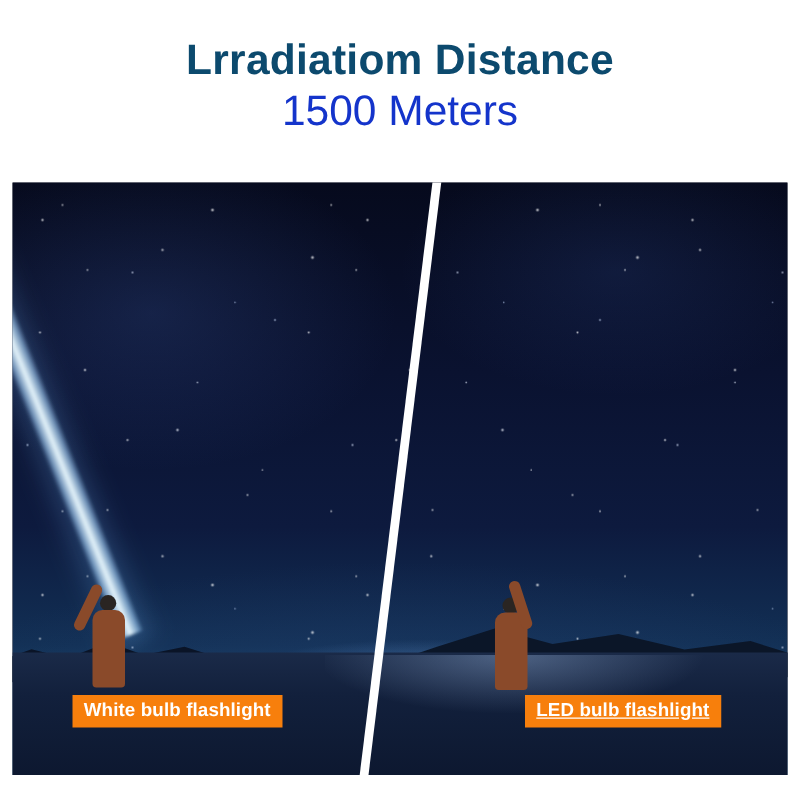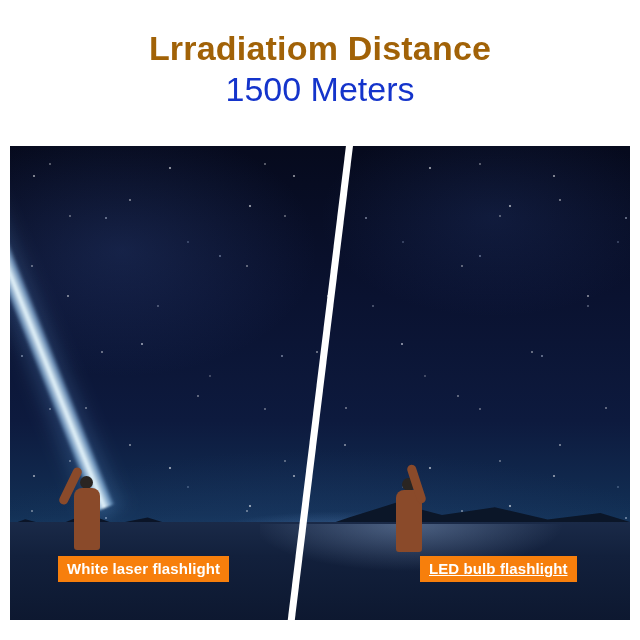--- a/index.html
+++ b/index.html
@@ -17,21 +17,21 @@
 
   
   .heading {
     text-align: center;
     padding-top: 28px;
     line-height: 1.22;
   }
   .heading .line {
     font-size: 34px;
     font-weight: bold;
-    color: #a16207;
+    color: #0c4a6e;
     letter-spacing: 0.2px;
   }
   .heading .line2 {
     font-size: 34px;
     font-weight: normal;
     color: #1434cb;
   }
 
   
   .photo {
@@ -326,15 +326,15 @@
     <div class="arm"></div>
   </div>
   <div class="person person-right">
     <div class="head"></div>
     <div class="body"></div>
     <div class="arm"></div>
   </div>
 
   <div class="divider"></div>
 
-  <div class="caption caption-left">White laser flashlight</div>
+  <div class="caption caption-left">White bulb flashlight</div>
   <div class="caption caption-right">LED bulb flashlight</div>
 </div>
 
 </body></html>

